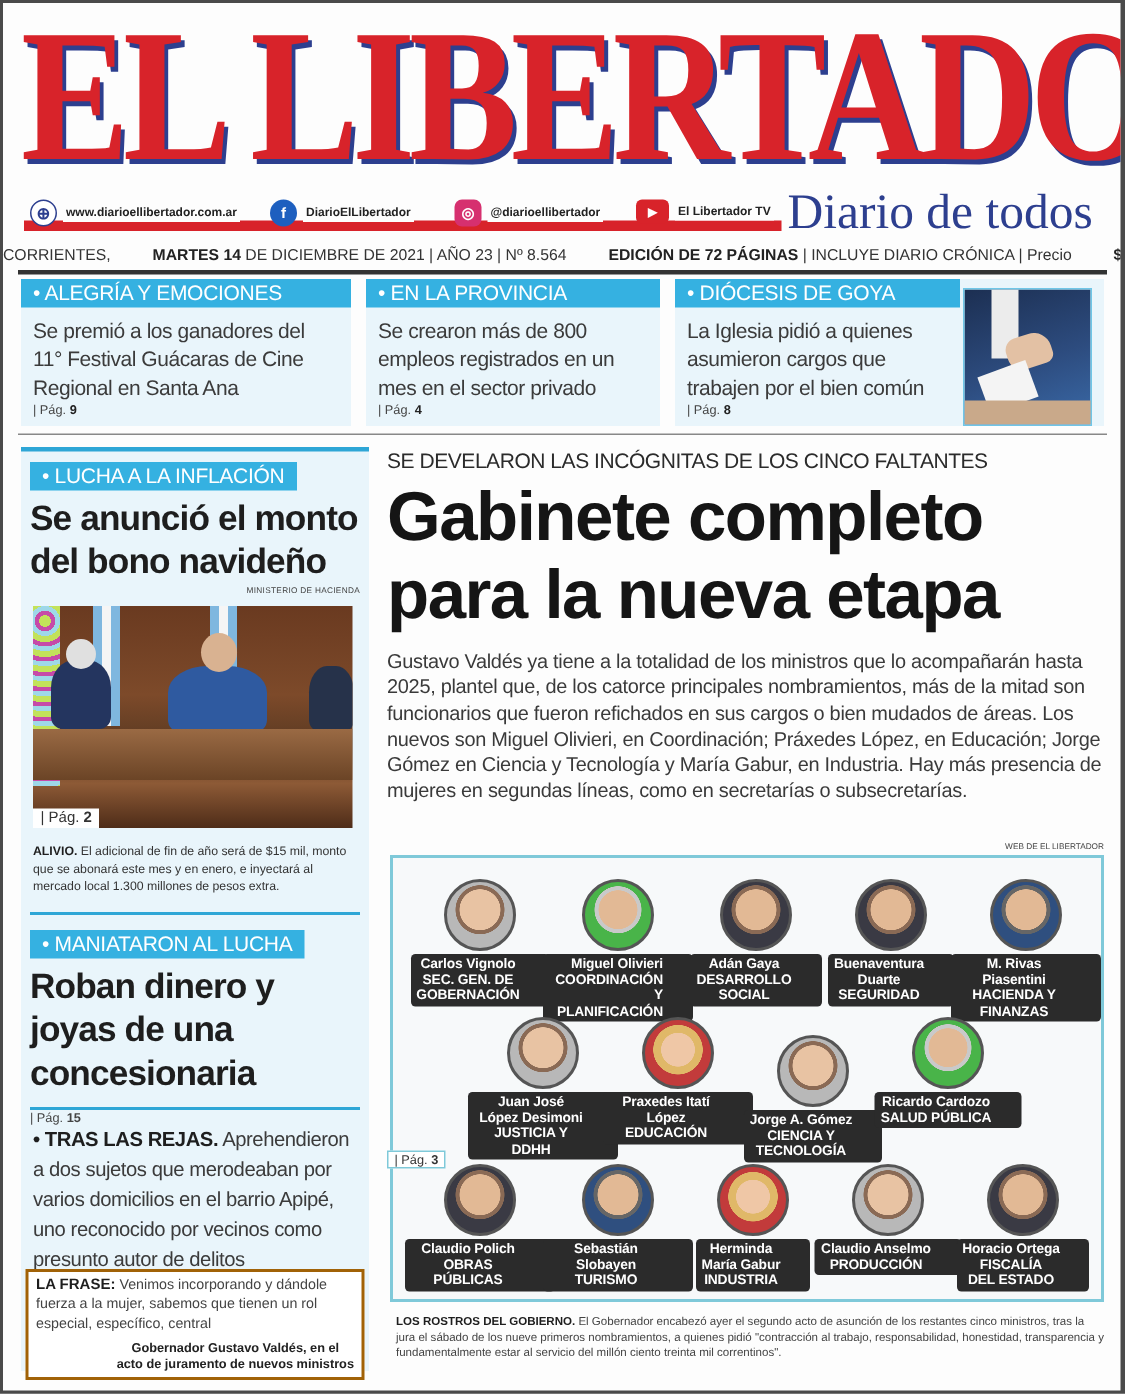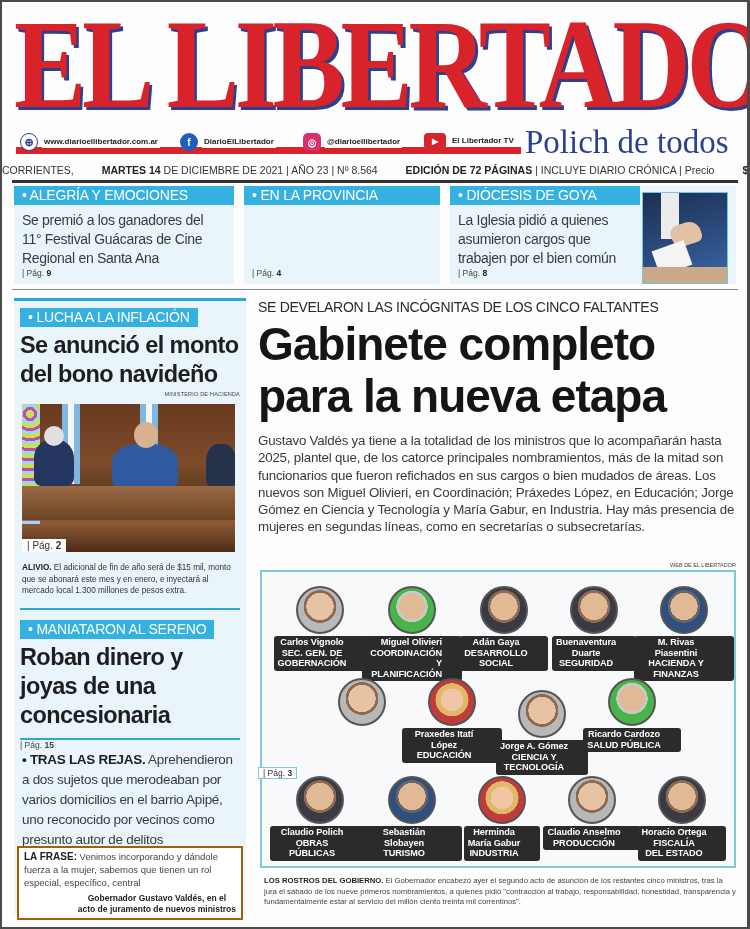--- a/index.html
+++ b/index.html
@@ -146,35 +146,36 @@
     </div>
     <div class="social-item" style="left:287px;">
       <span class="ico ico-ig">◎</span>
       <span class="txt">@diarioellibertador</span>
     </div>
     <div class="social-item" style="left:408px;">
       <span class="ico ico-yt">▶</span>
       <span class="txt">El Libertador TV</span>
     </div>
   </div>
-  <div class="tagline">Polich de todos</div>
+  <div class="tagline">Diario de todos</div>
 
   <div class="dateline">
     <span>CORRIENTES, </span><b>MARTES 14</b><span> DE DICIEMBRE DE 2021 | AÑO 23 | Nº 8.564 </span><b>EDICIÓN DE 72 PÁGINAS</b><span> | INCLUYE DIARIO CRÓNICA | Precio </span><b>$100</b>
   </div>
   <div class="rule-dark" style="top:178px;"></div>
 
   <div class="teasers">
     <div class="teaser" style="left:0; width:220px;">
       <span class="kicker kicker-full">• ALEGRÍA Y EMOCIONES</span>
       <div class="body">Se premió a los ganadores del 11° Festival Guácaras de Cine Regional en Santa Ana</div>
       <div class="pag"><span>| Pág. </span><b>9</b></div>
     </div>
     <div class="teaser" style="left:230px; width:196px;">
       <span class="kicker kicker-full">• EN LA PROVINCIA</span>
+      <div class="body">Se crearon más de 800 empleos registrados en un mes en el sector privado</div>
       <div class="pag"><span>| Pág. </span><b>4</b></div>
     </div>
     <div class="teaser" style="left:436px; width:286px;">
       <span class="kicker" style="width:190px;">• DIÓCESIS DE GOYA</span>
       <div class="body" style="width:186px;">La Iglesia pidió a quienes asumieron cargos que trabajen por el bien común</div>
       <div class="pag"><span>| Pág. </span><b>8</b></div>
       <div class="ballot-photo">
         <div class="sleeve"></div>
           <div class="hand"></div>
           <div class="paper"></div>
@@ -202,21 +203,21 @@
       <div class="person" style="left:112px; top:18px; width:24px; height:26px; background:#d9b291; border-radius:50%;"></div>
       <div class="person" style="left:184px; top:40px; width:30px; height:44px; background:#26324a;"></div>
       <div class="table"></div>
       <div class="pag-box"><span>| Pág. </span><b>2</b></div>
     </div>
     <div class="alivio"><b>ALIVIO.</b><span> El adicional de fin de año será de $15 mil, monto que se abonará este mes y en enero, e inyectará al mercado local 1.300 millones de pesos extra.</span></div>
 
     <div class="sb-divider" style="top:310px;"></div>
 
     <div class="sb-section" style="top:322px;">
-      <span class="kicker">• MANIATARON AL SERENO</span>
+      <span class="kicker">• MANIATARON AL LUCHA</span>
       <div class="sb-headline" style="margin-top:4px;">Roban dinero y joyas de una concesionaria</div>
       <div style="font-size:8.5px; color:#444; margin-top:10px;"><span>| Pág. </span><b>15</b></div>
     </div>
 
     <div class="sb-divider" style="top:440px;"></div>
 
     <div class="rejas">
       <b>• TRAS LAS REJAS.</b><span> Aprehendieron a dos sujetos que merodeaban por varios domicilios en el barrio Apipé, uno reconocido por vecinos como presunto autor de delitos</span>
       <div style="font-size:8.5px; color:#444; line-height:14px;"><span>| Pág. </span><b>15</b></div>
     </div>
@@ -239,21 +240,21 @@
     <div class="lead">Gustavo Valdés ya tiene a la totalidad de los ministros que lo acompañarán hasta 2025, plantel que, de los catorce principales nombramientos, más de la mitad son funcionarios que fueron refichados en sus cargos o bien mudados de áreas. Los nuevos son Miguel Olivieri, en Coordinación; Práxedes López, en Educación; Jorge Gómez en Ciencia y Tecnología y María Gabur, en Industria. Hay más presencia de mujeres en segundas líneas, como en secretarías o subsecretarías.</div>
   </div>
   <div class="credit-web">WEB DE EL LIBERTADOR</div>
 
   <div class="cabinet" id="cabinet">
       <div class="minister" style="left: 8px; top: 14px;"><div class="face light"></div><div class="label"><span>Carlos Vignolo</span><span>SEC. GEN. DE</span><span>GOBERNACIÓN</span></div></div>
       <div class="minister" style="left: 100px; top: 14px; text-align: right;"><div class="face green"></div><div class="label"><span>Miguel Olivieri</span><span>COORDINACIÓN Y</span><span>PLANIFICACIÓN</span></div></div>
       <div class="minister" style="left: 192px; top: 14px;"><div class="face"></div><div class="label"><span>Adán Gaya</span><span>DESARROLLO</span><span>SOCIAL</span></div></div>
       <div class="minister" style="left: 282px; top: 14px;"><div class="face"></div><div class="label"><span>Buenaventura</span><span>Duarte</span><span>SEGURIDAD</span></div></div>
       <div class="minister" style="left: 372px; top: 14px;"><div class="face blue"></div><div class="label"><span>M. Rivas Piasentini</span><span>HACIENDA Y</span><span>FINANZAS</span></div></div>
-      <div class="minister" style="left: 50px; top: 106px;"><div class="face light"></div></div>
+      <div class="minister" style="left: 50px; top: 106px;"><div class="face light"></div><div class="label"><span>Juan José</span><span>López Desimoni</span><span>JUSTICIA Y DDHH</span></div></div>
       <div class="minister" style="left: 140px; top: 106px;"><div class="face blonde"></div><div class="label"><span>Praxedes Itatí López</span><span>EDUCACIÓN</span></div></div>
       <div class="minister" style="left: 230px; top: 118px;"><div class="face light"></div><div class="label"><span>Jorge A. Gómez</span><span>CIENCIA Y</span><span>TECNOLOGÍA</span></div></div>
       <div class="minister" style="left: 320px; top: 106px;"><div class="face green"></div><div class="label"><span>Ricardo Cardozo</span><span>SALUD PÚBLICA</span></div></div>
       <div class="minister" style="left: 8px; top: 204px;"><div class="face"></div><div class="label"><span>Claudio Polich</span><span>OBRAS PÚBLICAS</span></div></div>
       <div class="minister" style="left: 100px; top: 204px;"><div class="face blue"></div><div class="label"><span>Sebastián Slobayen</span><span>TURISMO</span></div></div>
       <div class="minister" style="left: 190px; top: 204px;"><div class="face blonde"></div><div class="label"><span>Herminda</span><span>María Gabur</span><span>INDUSTRIA</span></div></div>
       <div class="minister" style="left: 280px; top: 204px;"><div class="face light"></div><div class="label"><span>Claudio Anselmo</span><span>PRODUCCIÓN</span></div></div>
       <div class="minister" style="left: 370px; top: 204px;"><div class="face"></div><div class="label"><span>Horacio Ortega</span><span>FISCALÍA</span><span>DEL ESTADO</span></div></div>
     </div>
   <div class="pag-cab"><span>| Pág. </span><b>3</b></div>

